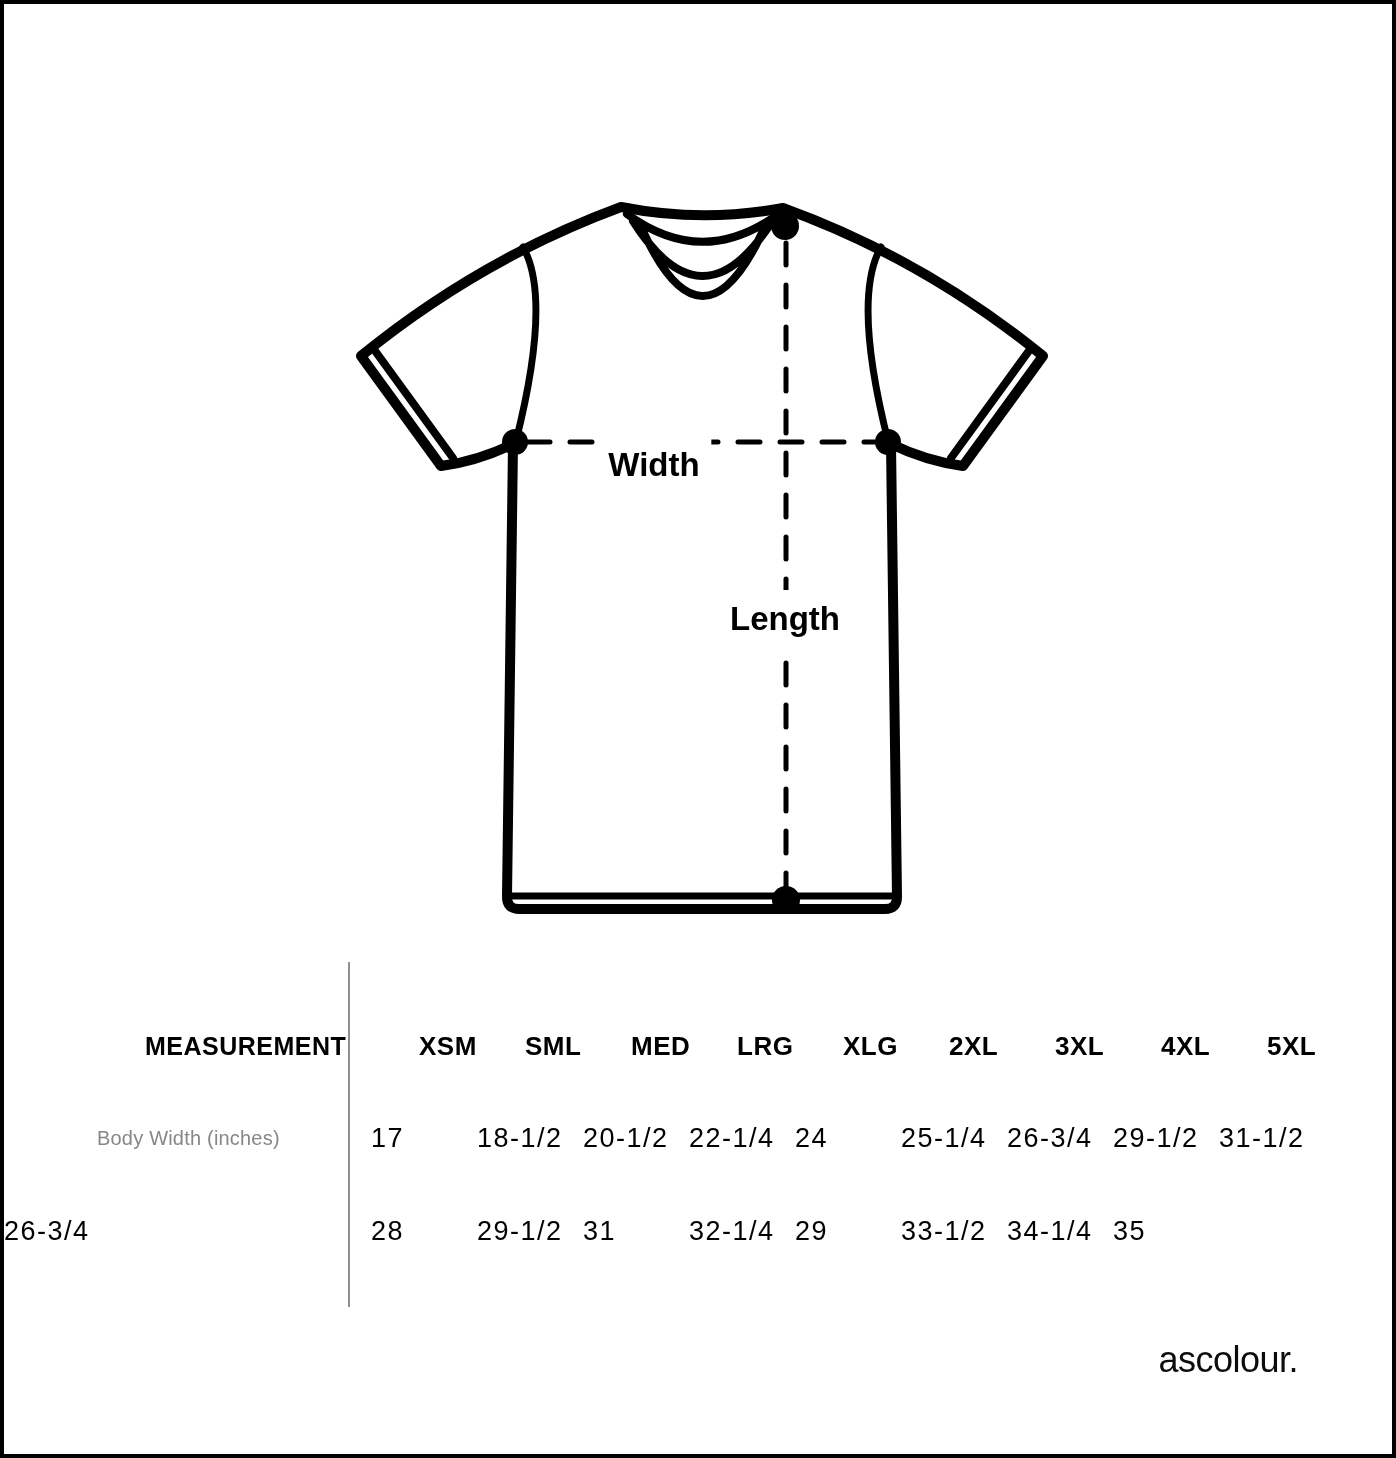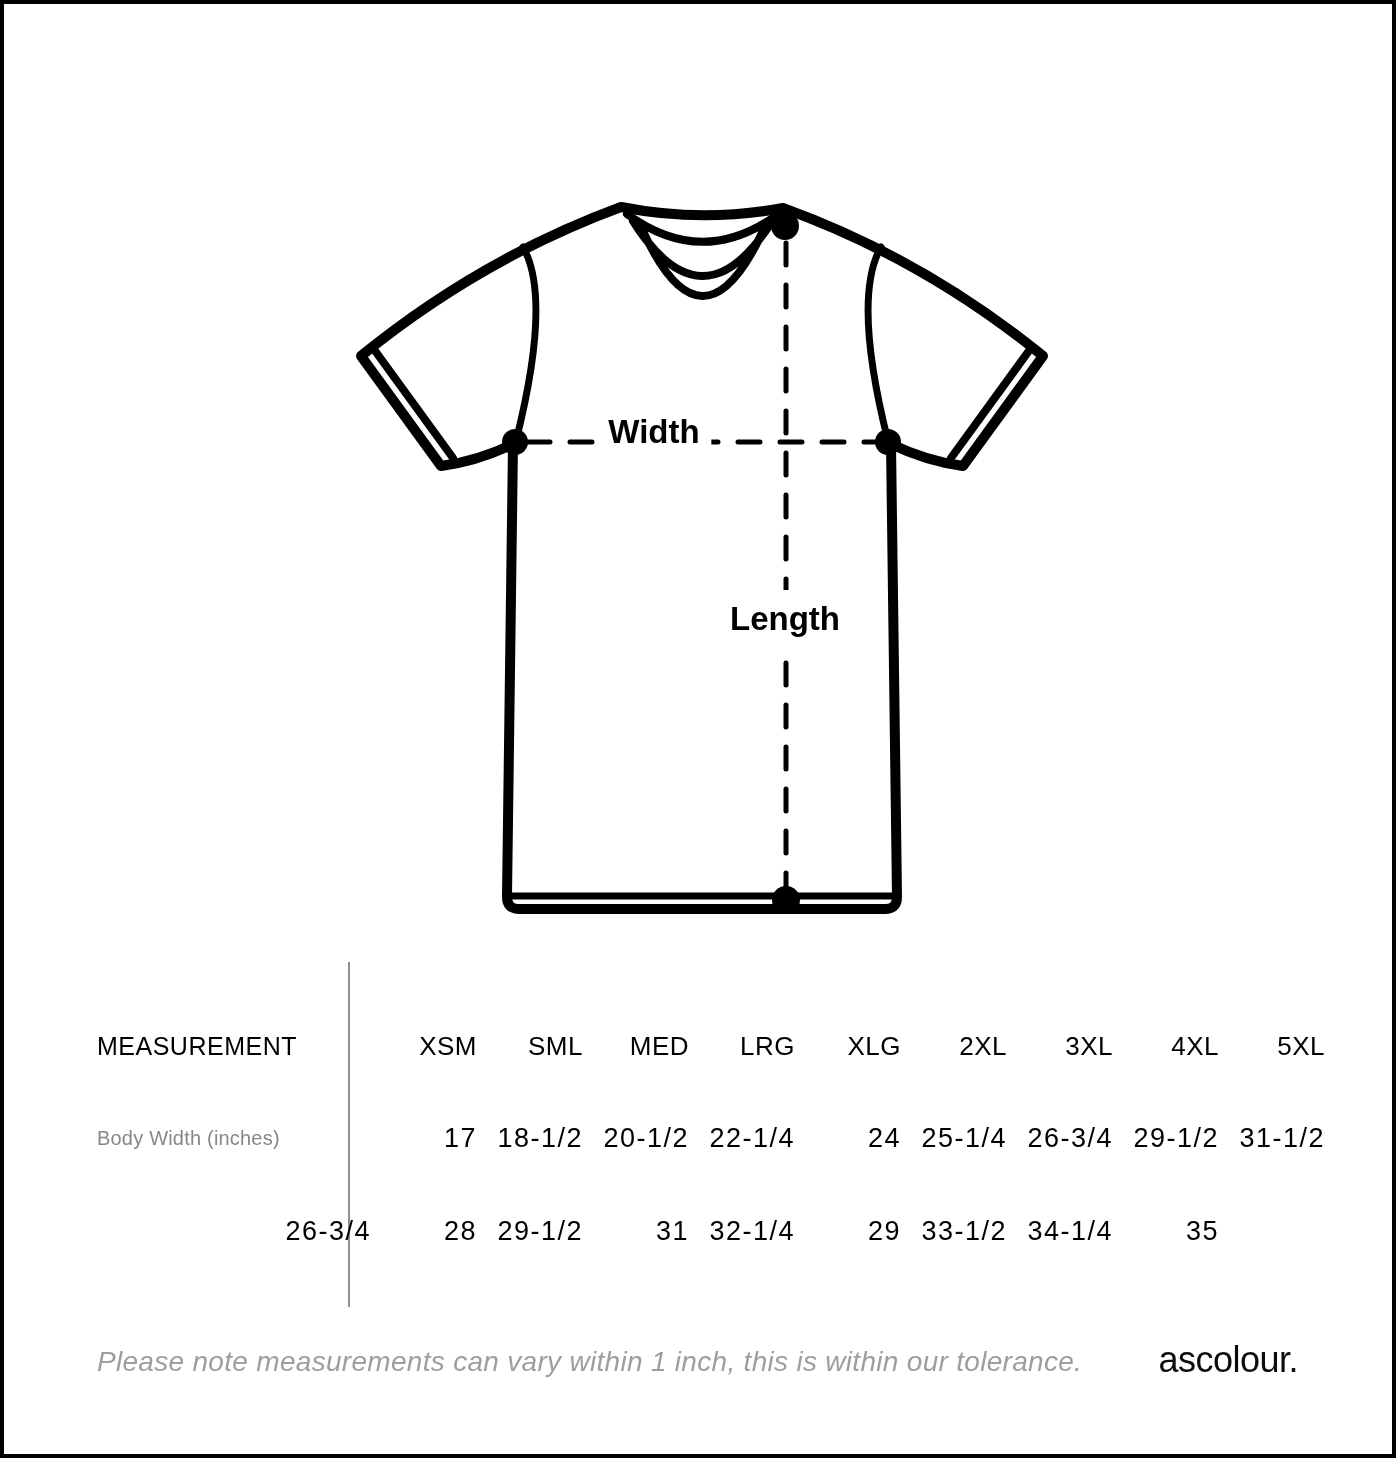--- a/index.html
+++ b/index.html
@@ -20,35 +20,35 @@
   }
   .shirt-svg{position:absolute;left:348px;top:195px;width:700px;height:720px;}
   .dim-label{
     position:absolute;
     transform:translate(-50%,-50%);
     background:#fff;
     font-size:33px;font-weight:bold;
     padding:10px 12px;
     white-space:nowrap;
   }
-  .dim-label.width{left:650px;top:428px;}
+  .dim-label.width{left:650px;top:461px;}
   .dim-label.length{left:781px;top:615px;}
   .table-divider{
     position:absolute;left:344px;top:958px;
     width:2px;height:345px;background:#8f8f8f;
   }
   .trow{
     position:absolute;left:0;width:1340px;
     display:grid;
     grid-template-columns:367px repeat(9,106px);
     align-items:center;
   }
   .trow .rlabel{padding-left:93px;text-align:left;}
-  .trow .cell{text-align:right;}
-  .header-row{top:1027px;font-size:26px;font-weight:normal;letter-spacing:0.5px;}
+  .trow .cell{text-align:left;}
+  .header-row{top:1027px;font-size:26px;font-weight:bold;letter-spacing:0.5px;margin-left:48px;}
   .header-row .rlabel{font-size:25px;color:#000;}
   .value-row{font-size:27px;letter-spacing:1.5px;}
   .value-row .rlabel{font-size:20px;color:#878787;letter-spacing:0.2px;}
   .row-width{top:1119px;}
   .row-length{top:1212px;}
   .footer-note{
     position:absolute;left:93px;top:1342px;
     font-size:28px;font-style:italic;color:#9e9e9e;letter-spacing:0.3px;
   }
   .brand{
@@ -133,16 +133,15 @@
     <div class="cell">28</div>
     <div class="cell">29-1/2</div>
     <div class="cell">31</div>
     <div class="cell">32-1/4</div>
     <div class="cell">29</div>
     <div class="cell">33-1/2</div>
     <div class="cell">34-1/4</div>
     <div class="cell">35</div>
   </div>
 
-  <div class="footer-note">Please note measurements can vary within 1 inch, this is within our tolerance.</div>
   <div class="brand">ascolour.</div>
 
 </div>
 
 </body></html>

